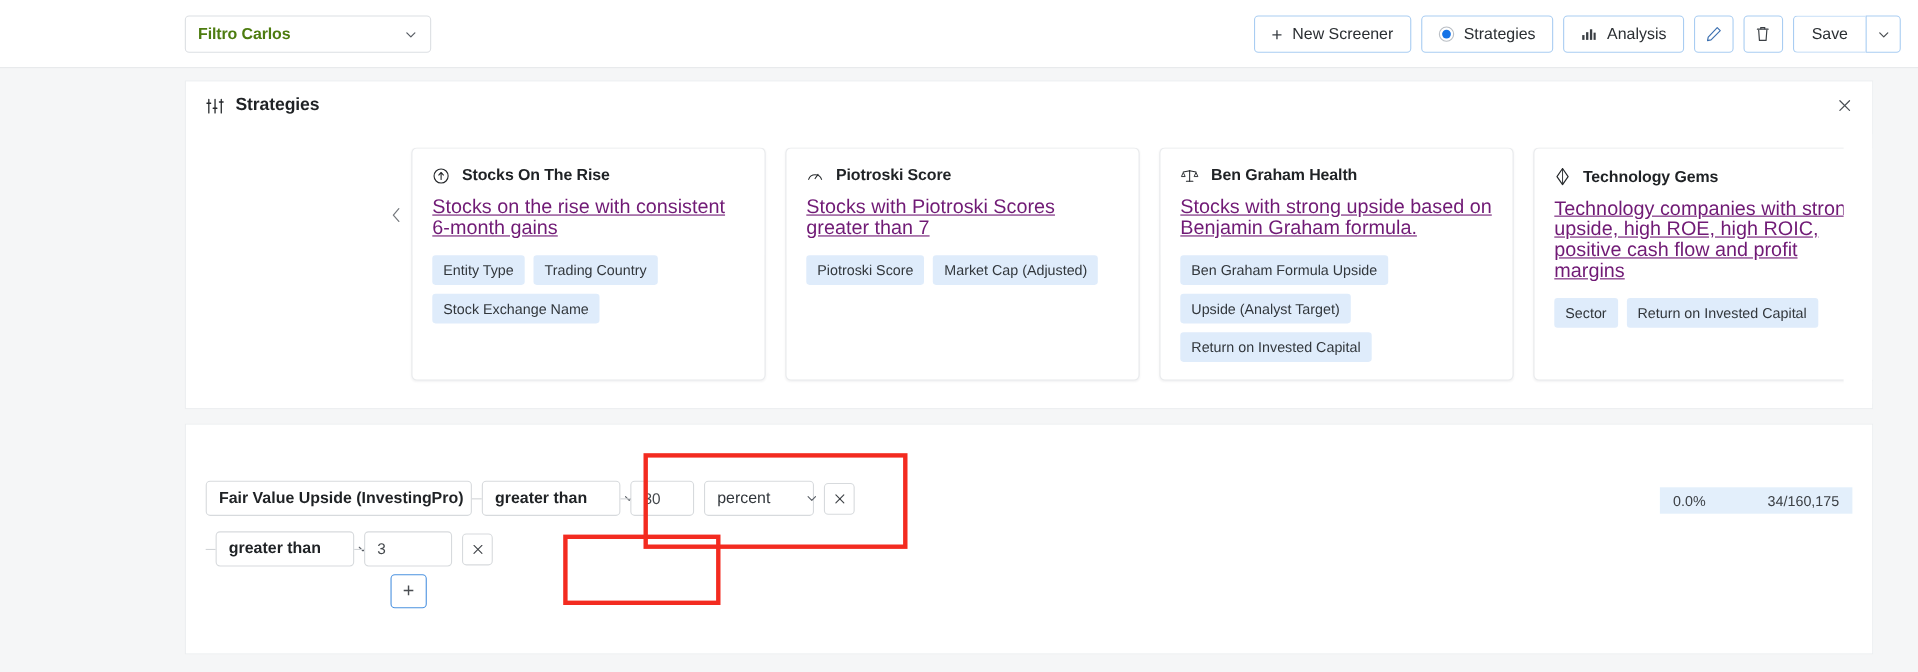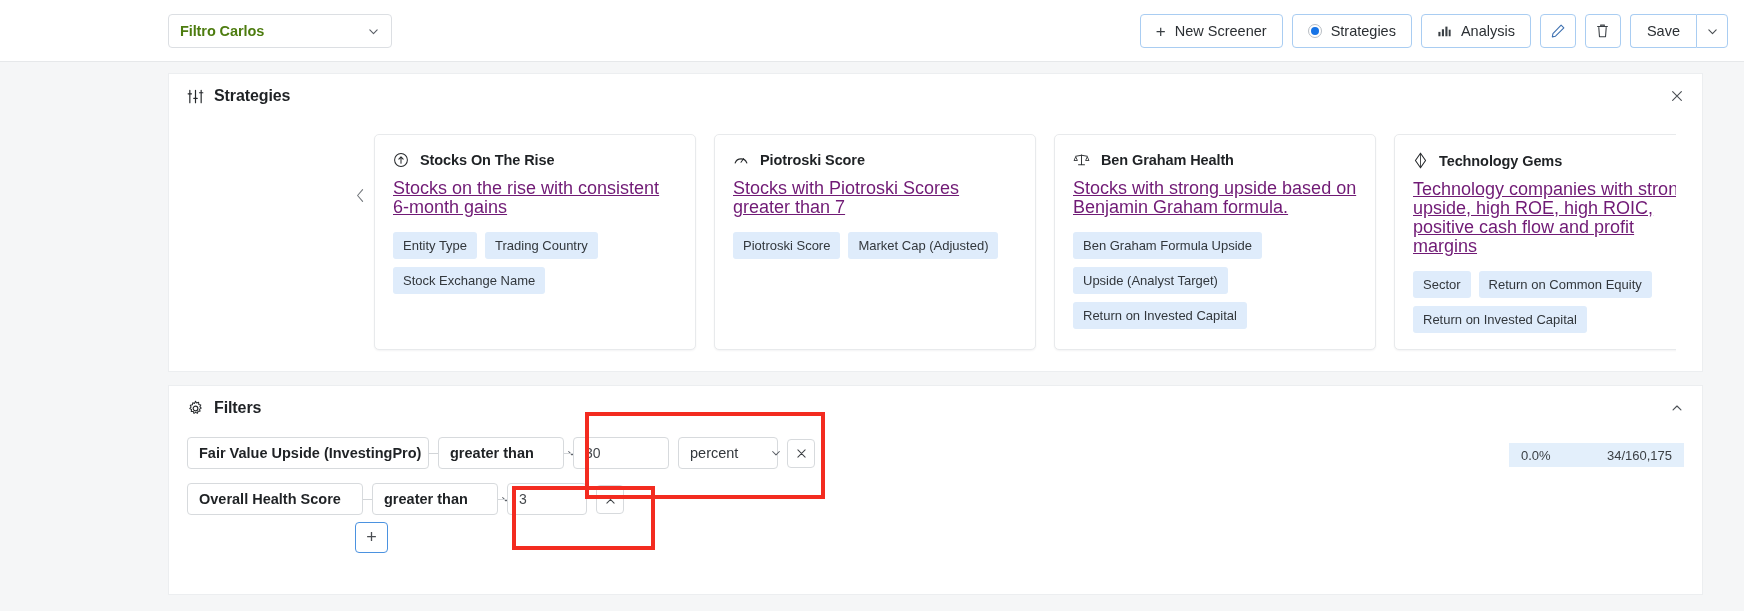--- a/index.html
+++ b/index.html
@@ -310,46 +310,31 @@
             <svg width="15" height="17" viewBox="0 0 16 18">
               <path d="M8 1.2 L13.4 9 L8 16.8 L2.6 9 Z" fill="none" stroke="#26292c" stroke-width="1.15" stroke-linejoin="round"></path>
               <path d="M8 1.2 V16.8" stroke="#26292c" stroke-width="0.9"></path>
             </svg>
           </span>
           <span class="sc-title">Technology Gems</span>
         </div>
         <div class="sc-desc">Technology companies with strong upside, high ROE, high ROIC, positive cash flow and profit margins</div>
         <div class="chips">
           <span class="chip">Sector</span>
-          <span class="chip">Return on Common Equity</span>
           <span class="chip">Return on Invested Capital</span>
         </div>
       </div>
 
     </div>
   </div>
   <div class="right-mask"></div>
 </div>
 
 <div class="panel" id="filters-panel">
 
-  <div class="panel-head">
-    <span>
-      <svg width="17" height="17" viewBox="0 0 18 18">
-        <circle cx="9" cy="9" r="2.5" fill="none" stroke="#26292c" stroke-width="1.2"></circle>
-        <path d="M9 1.3 L10.2 3.1 L12.3 2.5 L12.5 4.7 L14.6 5.2 L13.6 7.1 L15.1 8.6 L13.3 9.7 L13.8 11.8 L11.6 12 L11.1 14.1 L9.2 13.1 L7.4 14.2 L6.7 12.2 L4.5 12.2 L4.8 10 L2.9 9.1 L4.3 7.5 L3.5 5.5 L5.7 5.1 L6.1 2.9 L8 3.6 Z" fill="none" stroke="#26292c" stroke-width="1.1" stroke-linejoin="round"></path>
-      </svg>
-    </span>
-    <span class="ph-title">Filters</span>
-    <span class="ph-act">
-      <svg width="14" height="14" viewBox="0 0 16 16">
-          <path d="M3.5 10.2 L8 5.7 L12.5 10.2" fill="none" stroke="currentColor" stroke-width="1.3" stroke-linecap="round" stroke-linejoin="round"></path>
-        </svg>
-    </span>
-  </div>
 
   <div class="frows">
 
     <div class="frow">
       <div class="fctl" style="width:242px">
         <span>Fair Value Upside (InvestingPro)</span>
         <span class="fchev">
           <svg width="12" height="12" viewBox="0 0 16 16">
               <path d="M3.5 6 L8 10.5 L12.5 6" fill="none" stroke="currentColor" stroke-width="1.4" stroke-linecap="round" stroke-linejoin="round"></path>
             </svg>
@@ -358,49 +343,41 @@
       <div class="fdash"></div>
       <div class="fctl" style="width:126px">
         <span>greater than</span>
         <span class="fchev">
           <svg width="12" height="12" viewBox="0 0 16 16">
               <path d="M3.5 6 L8 10.5 L12.5 6" fill="none" stroke="currentColor" stroke-width="1.4" stroke-linecap="round" stroke-linejoin="round"></path>
             </svg>
         </span>
       </div>
       <div class="fdash"></div>
-      <div class="finput" style="width:96px">
+      <div class="finput" style="width:58px">
         <span>30</span>
       </div>
       <div style="width:9px"></div>
       <div class="fctl" style="width:100px;font-weight:400;color:#32373c">
         <span>percent</span>
         <span class="fchev">
           <svg width="12" height="12" viewBox="0 0 16 16">
               <path d="M3.5 6 L8 10.5 L12.5 6" fill="none" stroke="currentColor" stroke-width="1.4" stroke-linecap="round" stroke-linejoin="round"></path>
             </svg>
         </span>
       </div>
       <div style="width:9px"></div>
       <div class="fx">
         <svg width="11" height="11" viewBox="0 0 14 14">
             <path d="M2.4 2.4 L11.6 11.6 M11.6 2.4 L2.4 11.6" stroke="currentColor" stroke-width="1.3" stroke-linecap="round"></path>
           </svg>
       </div>
     </div>
 
     <div class="frow">
-      <div class="fctl" style="width:176px">
-        <span>Overall Health Score</span>
-        <span class="fchev">
-          <svg width="12" height="12" viewBox="0 0 16 16">
-              <path d="M3.5 6 L8 10.5 L12.5 6" fill="none" stroke="currentColor" stroke-width="1.4" stroke-linecap="round" stroke-linejoin="round"></path>
-            </svg>
-        </span>
-      </div>
       <div class="fdash"></div>
       <div class="fctl" style="width:126px">
         <span>greater than</span>
         <span class="fchev">
           <svg width="12" height="12" viewBox="0 0 16 16">
               <path d="M3.5 6 L8 10.5 L12.5 6" fill="none" stroke="currentColor" stroke-width="1.4" stroke-linecap="round" stroke-linejoin="round"></path>
             </svg>
         </span>
       </div>
       <div class="fdash"></div>

